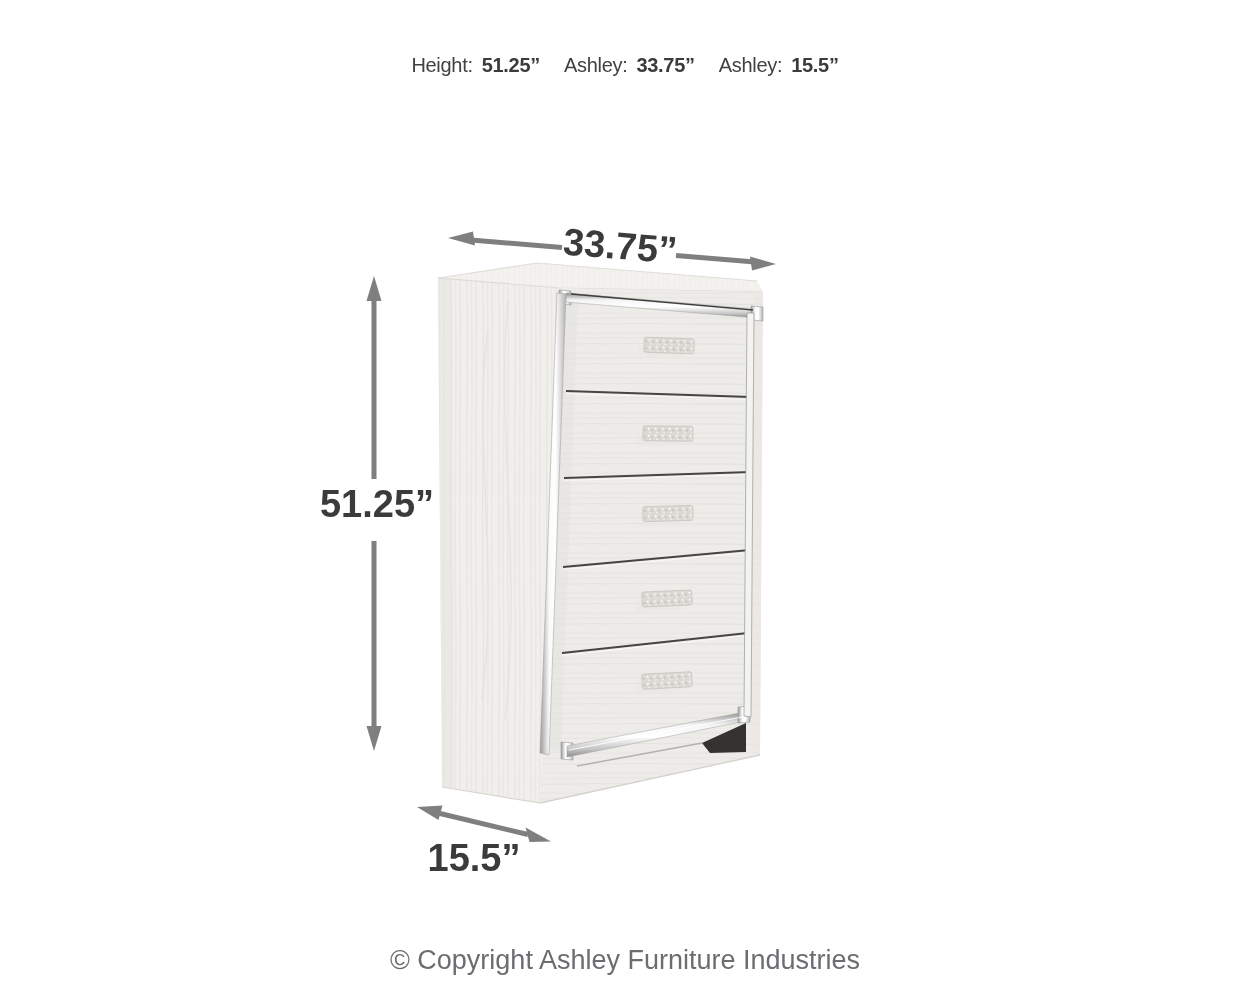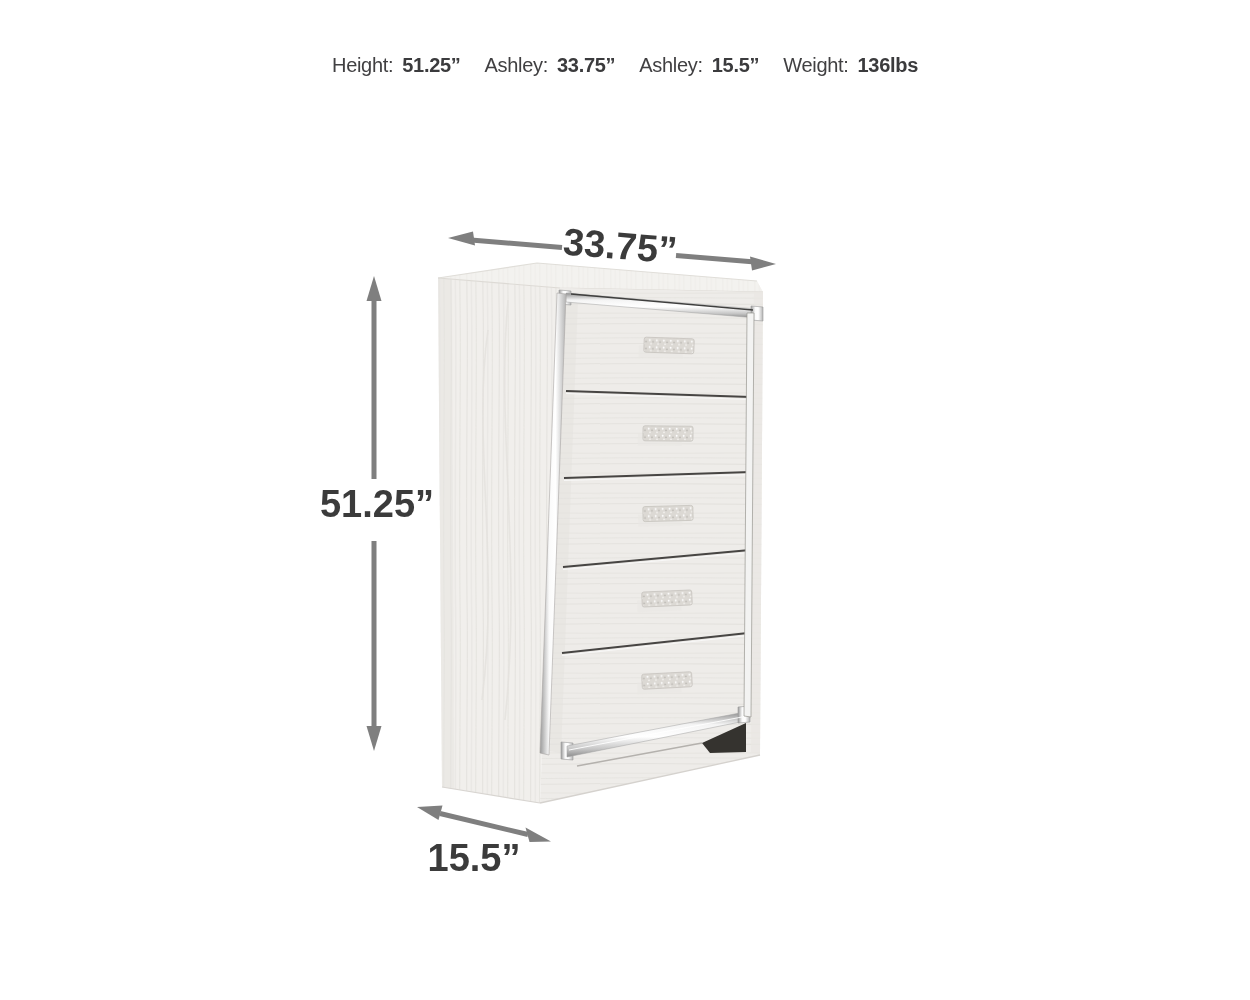--- a/index.html
+++ b/index.html
@@ -42,24 +42,20 @@
       <span class="lbl">Height:</span>
       <span class="val">51.25”</span>
     </span>
     <span class="dim-group">
       <span class="lbl">Ashley:</span>
       <span class="val">33.75”</span>
     </span>
     <span class="dim-group">
       <span class="lbl">Ashley:</span>
       <span class="val">15.5”</span>
-    </span>
-    <span class="dim-group">
-      <span class="lbl">Weight:</span>
-      <span class="val">136lbs</span>
     </span>
   </div>
 
   <svg class="figure-svg" viewBox="0 0 1250 1000" aria-hidden="true">
     <defs>
       <linearGradient id="chrome" x1="0" y1="0" x2="0" y2="1">
         <stop offset="0" stop-color="#8f8f8f"></stop>
         <stop offset="0.28" stop-color="#f4f4f4"></stop>
         <stop offset="0.55" stop-color="#ffffff"></stop>
         <stop offset="0.82" stop-color="#c6c6c6"></stop>
@@ -186,14 +182,15 @@
         <polygon points="551,841.5 525.5,827.5 529.5,842"></polygon>
       </g>
       <path d="M440,813.5 L528,834.5" stroke-width="5" fill="none"></path>
     </g>
 
     <text class="dim-label" x="620" y="259" text-anchor="middle" transform="rotate(4.6 620 247)">33.75”</text>
     <text class="dim-label" x="377" y="517" text-anchor="middle">51.25”</text>
     <text class="dim-label" x="474" y="871" text-anchor="middle">15.5”</text>
   </svg>
 
+  <div class="copyright">© Copyright Ashley Furniture Industries</div>
 
 </div>
 
 </body></html>

